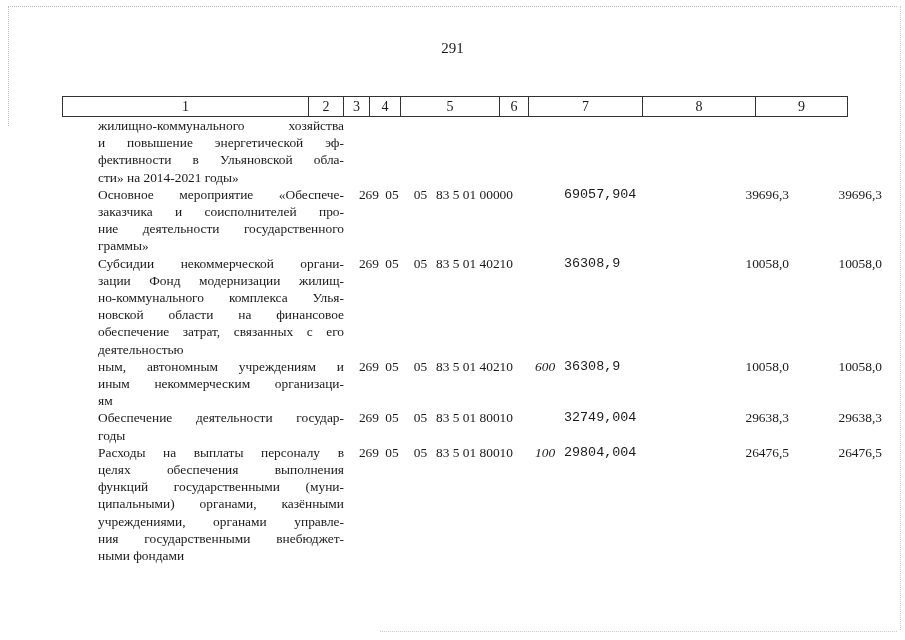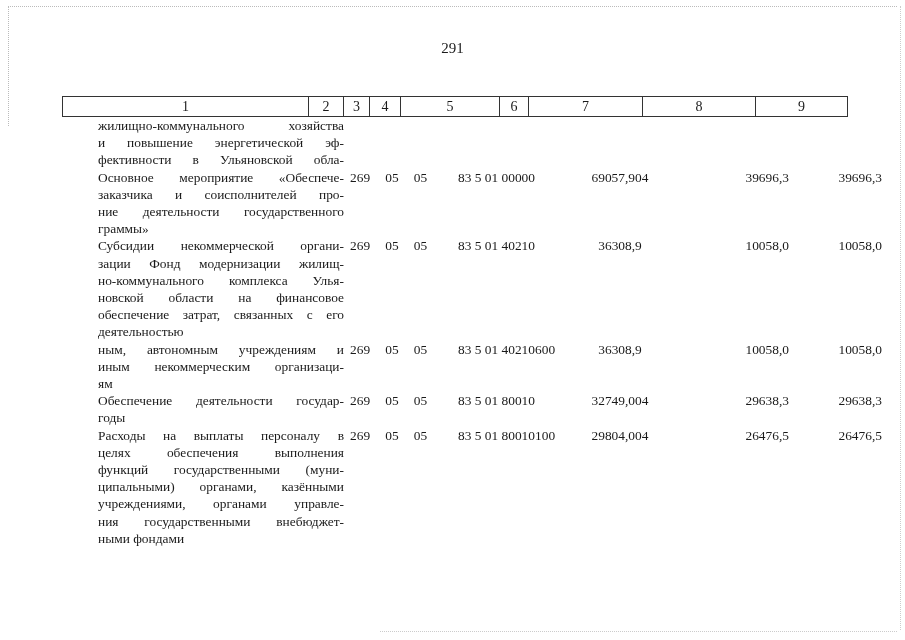--- a/index.html
+++ b/index.html
@@ -10,26 +10,26 @@
   .page-edge-right { position: absolute; right: 4px; top: 6px; bottom: 10px; border-right: 1px dotted #ccc; }
   .page-edge-bottom { position: absolute; left: 380px; right: 8px; bottom: 8px; border-top: 1px dotted #ccc; }
   .page-number { position: absolute; left: 0; width: 905px; top: 40px; text-align: center; font-size: 15px; }
   .hdr { position: absolute; top: 96px; height: 19px; left: 62px; width: 784px;
          border: 1px solid #333; display: flex; font-size: 14px; }
   .hdr > div { border-right: 1px solid #333; text-align: center; line-height: 19px; box-sizing: border-box; }
   .hdr > div:last-child { border-right: none; }
   .rows { position: absolute; left: 62px; top: 117px; width: 784px; font-size: 13.4px; line-height: 17.2px; margin-left: 36px; }
   .row { display: flex; }
   .c1 { width: 246px; text-align: justify; text-align-last: left; hyphens: manual; }
-  .c2 { width: 35px; text-align: left; padding-left: 6px; box-sizing: border-box; }
+  .c2 { width: 35px; text-align: right; padding-left: 6px; box-sizing: border-box; }
   .c3 { width: 26px; text-align: center; }
   .c4 { width: 31px; text-align: center; }
-  .c5 { width: 99px; text-align: right; }
-  .c6 { width: 29px; text-align: left; }
-  .c7 { width: 114px; text-align: center; padding-right: 2px; box-sizing: border-box; }
+  .c5 { width: 99px; text-align: left; }
+  .c6 { width: 29px; text-align: left; font-style: italic; }
+  .c7 { width: 114px; text-align: left; padding-right: 2px; box-sizing: border-box; font-family: Liberation Mono, monospace; }
   .c8 { width: 113px; text-align: right; padding-right: 2px; box-sizing: border-box; }
   .c9 { width: 91px; text-align: right; padding-right: 0px; box-sizing: border-box; }
   .line { display: block; text-align: justify; text-align-last: justify; }
   .line.last { text-align-last: left; }
 </style>
 </head>
 <body>
 
 <div class="page-edge-top"></div>
 <div class="page-edge-left"></div>
@@ -49,20 +49,21 @@
   <div style="width:113px">8</div>
   <div style="width:91px">9</div>
 </div>
 
 <div class="rows" id="rows">
     <div class="row">
       <div class="c1">
         <span class="line">жилищно-коммунального хозяйства</span>
         <span class="line">и повышение энергетической эф-</span>
         <span class="line">фективности в Ульяновской обла-</span>
+        <span class="line last">сти» на 2014-2021 годы»</span>
       </div>
       <div class="c2"></div>
       <div class="c3"></div>
       <div class="c4"></div>
       <div class="c5"></div>
       <div class="c6"></div>
       <div class="c7"></div>
       <div class="c8"></div>
       <div class="c9"></div>
     </div>

